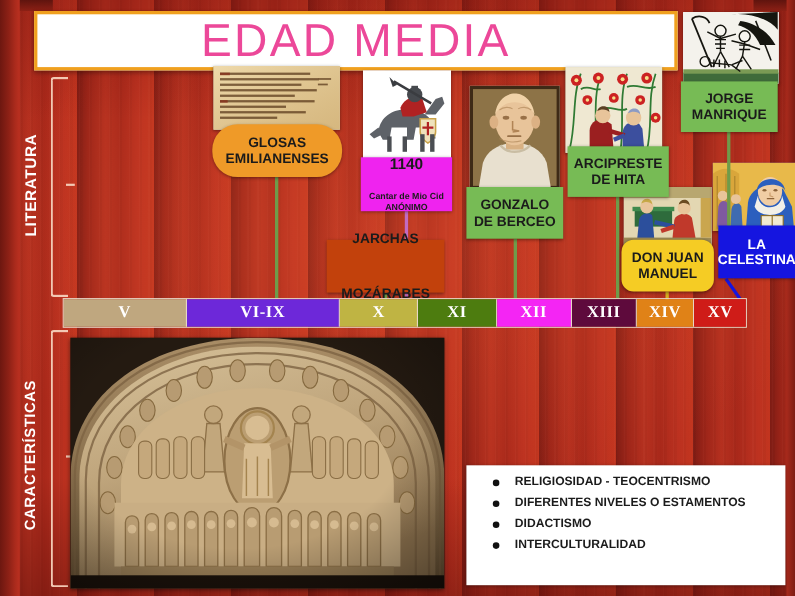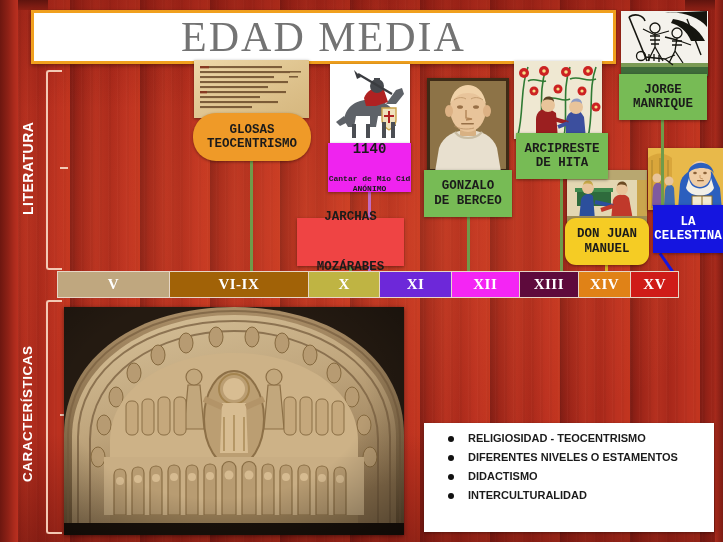--- a/index.html
+++ b/index.html
@@ -73,24 +73,24 @@
     width: 585px; height: 54px;
     background: #ffffff;
     border: 3px solid #f0a01e;
     box-sizing: border-box;
     box-shadow: 0 0 0 1px rgba(120,30,10,.25), 0 2px 4px rgba(0,0,0,.3);
     display: flex;
     align-items: center;
     justify-content: center;
   }
   .title-text {
-    font-family: Liberation Serif, serif;
+    font-family: Liberation Sans, sans-serif;
     font-size: 42px;
     letter-spacing: 2px;
-    color: #737373;
+    color: #ec4899;
     line-height: 1;
     white-space: nowrap;
   }
 
   
   .vlabel {
     position: absolute;
     color: #ffffff;
     font-weight: bold;
     font-size: 14px;
@@ -135,25 +135,24 @@
     display: flex;
     flex-direction: column;
     align-items: center;
     justify-content: center;
     text-align: center;
     font-weight: bold;
     line-height: 1.15;
     box-sizing: border-box;
     color: #1b1b1b;
     box-shadow: 0 1px 3px rgba(0,0,0,.4);
-    font-family: Liberation Mono, monospace;
   }
   .plaque span { display: block; }
   .p-orange { background: #ef9a28; border-radius: 23px; }
-  .p-orange2 { background: #ef4444; gap: 36px; }
+  .p-orange2 { background: #c2410c; gap: 36px; }
   .p-magenta { background: #ef23ef; }
   .p-green  { background: #77bb55; }
   .p-gold   { background: #f5cc24; }
   .p-blue   { background: #1515e0; color: #ffffff; }
 
   .plaque.glosas       { left:193px; top:113px; width:118px; height:48px; font-size:12.5px; }
   .plaque.cid          { left:328px; top:143px; width:83px;  height:49px; }
   .plaque.cid .big     { font-size:14px; margin-bottom:16px; }
   .plaque.cid .sm      { font-size:8px; font-weight:bold; line-height:1.25; }
   .plaque.jarchas      { left:297px; top:218px; width:107px; height:48px; font-size:12.5px; }
@@ -498,21 +497,21 @@
   <div class="stem" style="left:368px; top:192px; width:3px; height:79px; background:#c26bc2;"></div>
   <div class="stem" style="left:349px; top:266px; width:3px; height:7px;"></div>
   <div class="stem" style="left:467px; top:217px; width:3px; height:54px;"></div>
   <div class="stem" style="left:560px; top:179px; width:3px; height:92px;"></div>
   <div class="stem" style="left:661px; top:120px; width:3px; height:90px;"></div>
   <div class="stem" style="left:605px; top:265px; width:3px; height:8px; background:#d6b020;"></div>
   <div class="stem" style="left:660px; top:252px; width:22px; height:3px; background:#1515e0; transform:rotate(55deg); transform-origin:left center;"></div>
 
   <div class="plaque p-orange glosas">
     <span>GLOSAS</span>
-    <span>TEOCENTRISMO</span>
+    <span>EMILIANENSES</span>
   </div>
 
   <div class="plaque p-magenta cid">
     <span class="big">1140</span>
     <span class="sm">Cantar de Mio Cid</span>
     <span class="sm">ANÓNIMO</span>
   </div>
 
   <div class="plaque p-orange2 jarchas">
     <span>JARCHAS</span>
@@ -539,23 +538,23 @@
     <span>MANUEL</span>
   </div>
 
   <div class="plaque p-blue celestina">
     <span>LA</span>
     <span>CELESTINA</span>
   </div>
 
   <div class="timeline" id="timeline">
       <div class="tl-seg" style="background: rgb(191, 167, 127); width: 18%;">V</div>
-      <div class="tl-seg" style="background: #a16207; width: 22.5%;">VI-IX</div>
+      <div class="tl-seg" style="background: #6d28d9; width: 22.5%;">VI-IX</div>
       <div class="tl-seg" style="background: rgb(191, 180, 67); width: 11.5%;">X</div>
-      <div class="tl-seg" style="background: #6d28d9; width: 11.5%;">XI</div>
+      <div class="tl-seg" style="background: #4d7c0f; width: 11.5%;">XI</div>
       <div class="tl-seg" style="background: rgb(244, 37, 244); width: 11%;">XII</div>
       <div class="tl-seg" style="background: rgb(94, 10, 60); width: 9.5%;">XIII</div>
       <div class="tl-seg" style="background: rgb(224, 130, 23); width: 8.5%;">XIV</div>
       <div class="tl-seg" style="background: rgb(207, 28, 24); width: 7.5%;">XV</div>
     </div>
 
   <div class="tympanum">
     <svg viewBox="0 0 340 228" preserveAspectRatio="none">
       <defs>
         <linearGradient id="stone" x1="0" y1="0" x2="0.4" y2="1">

